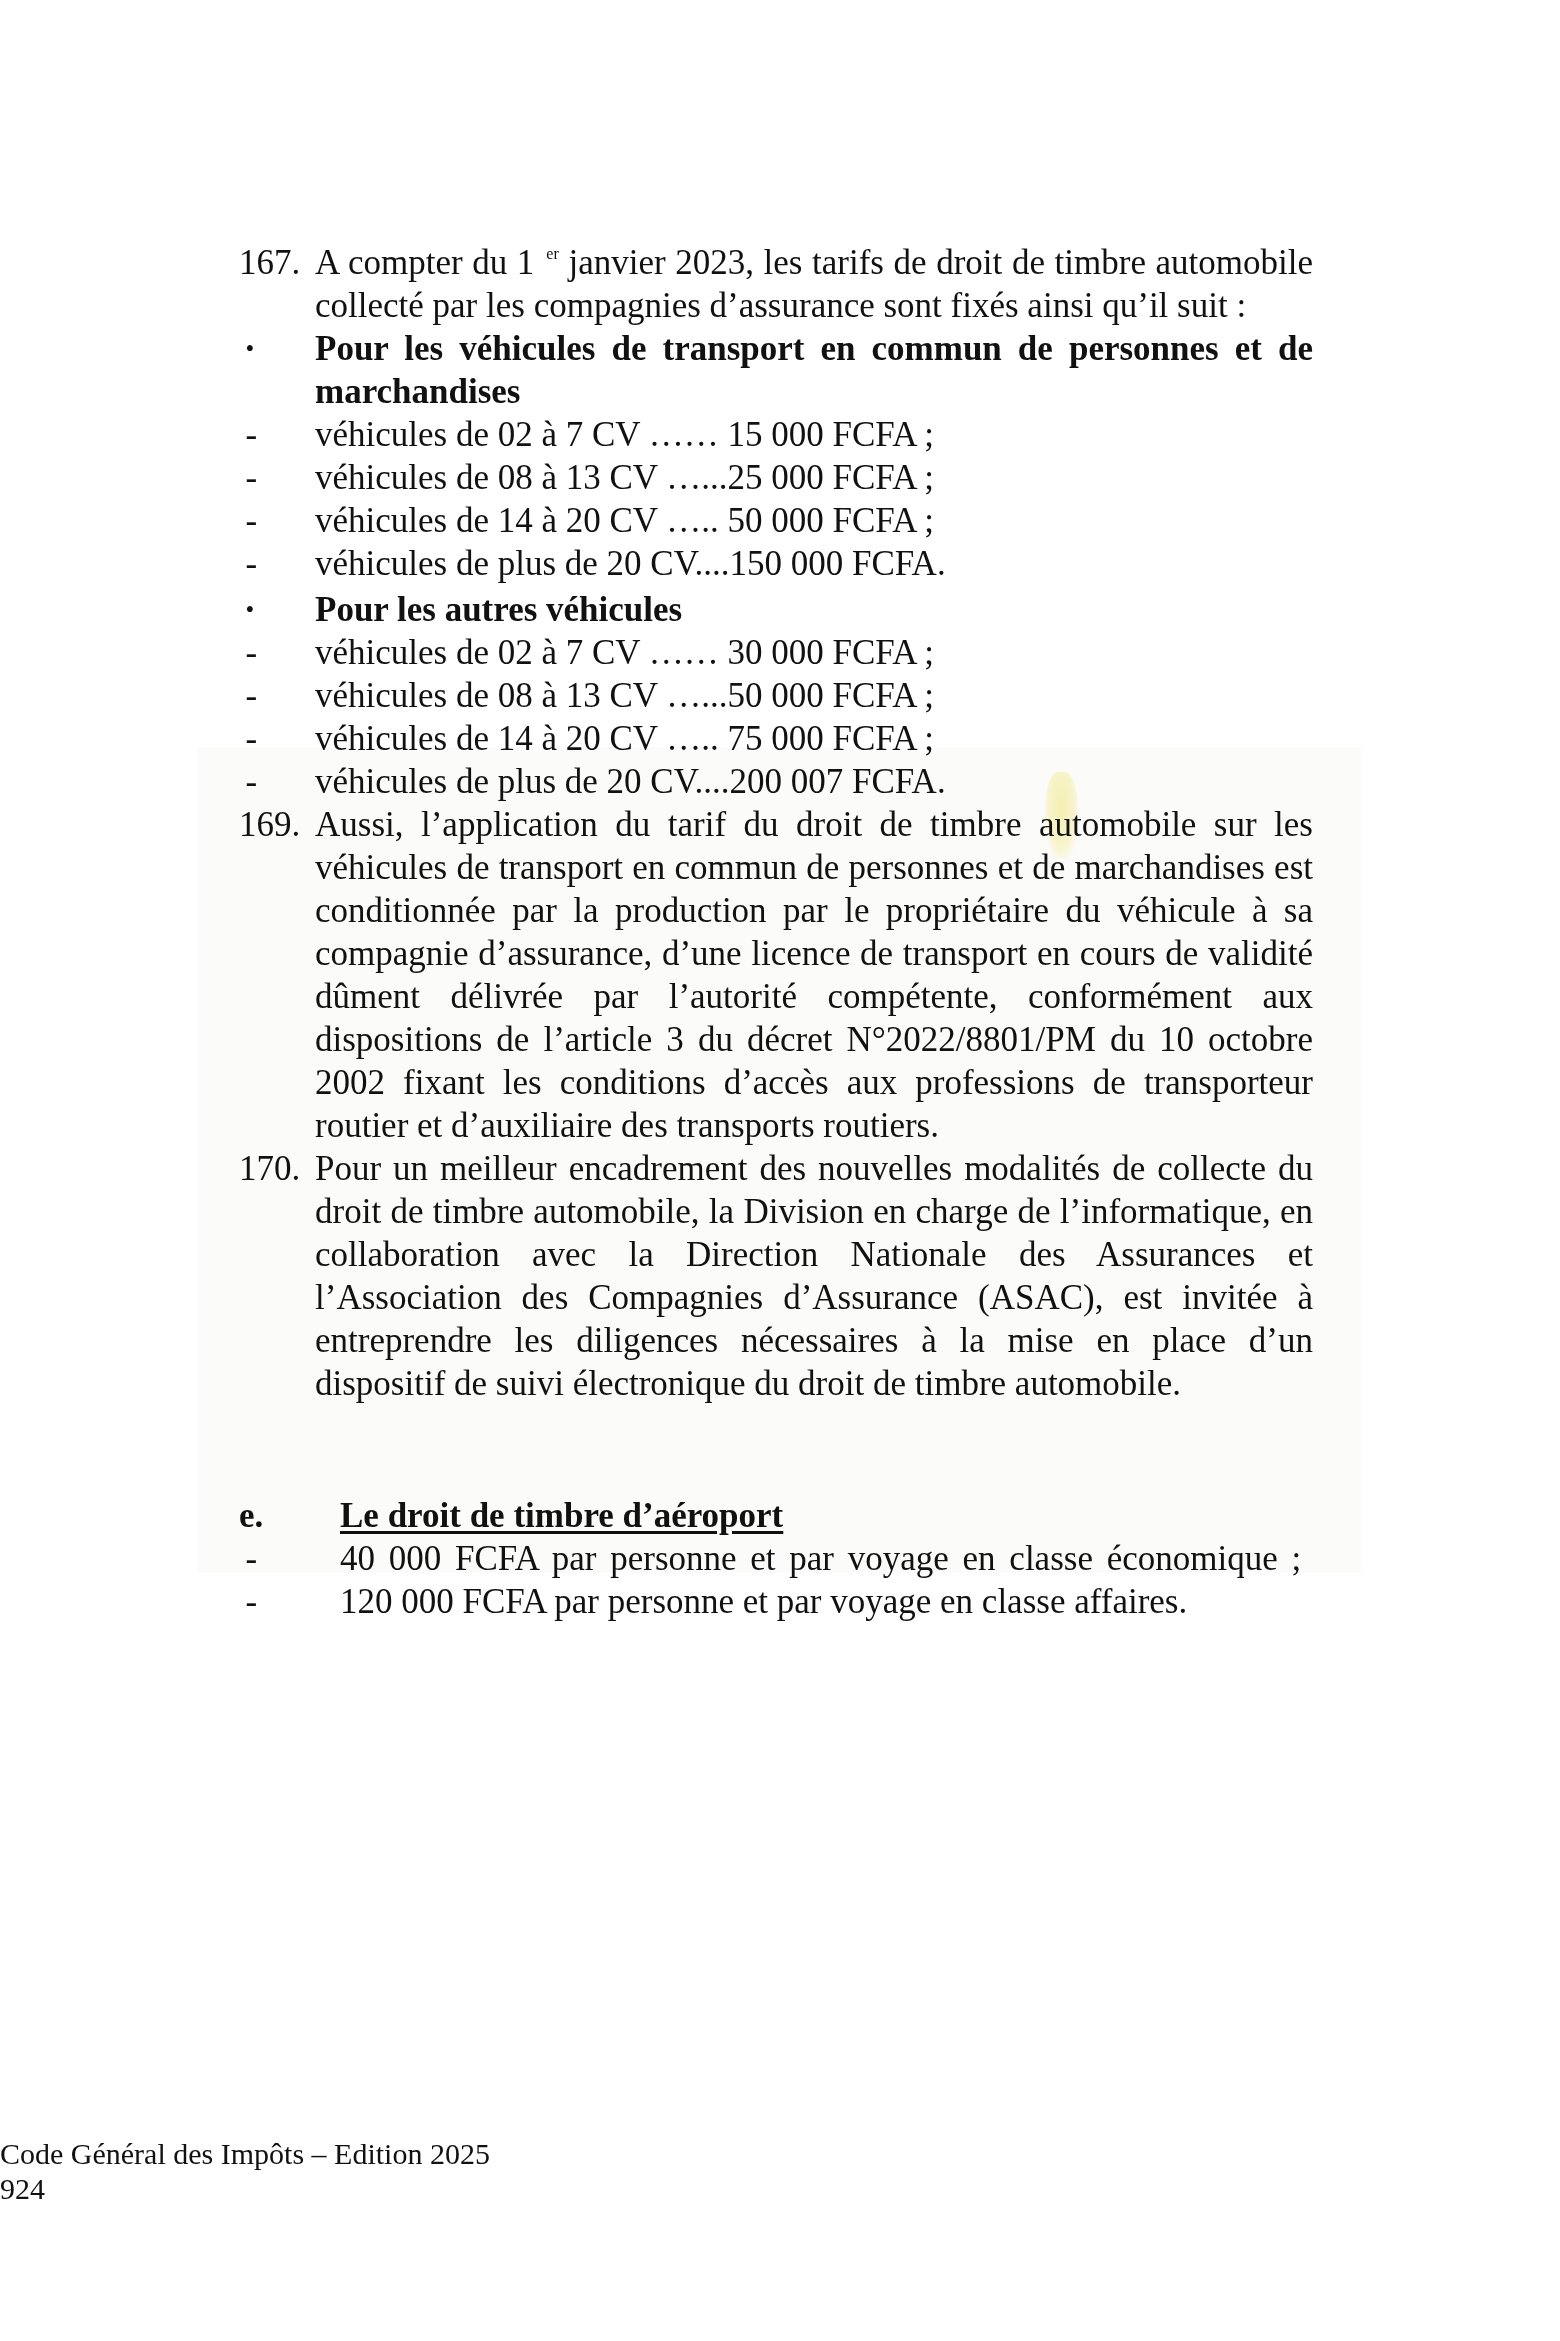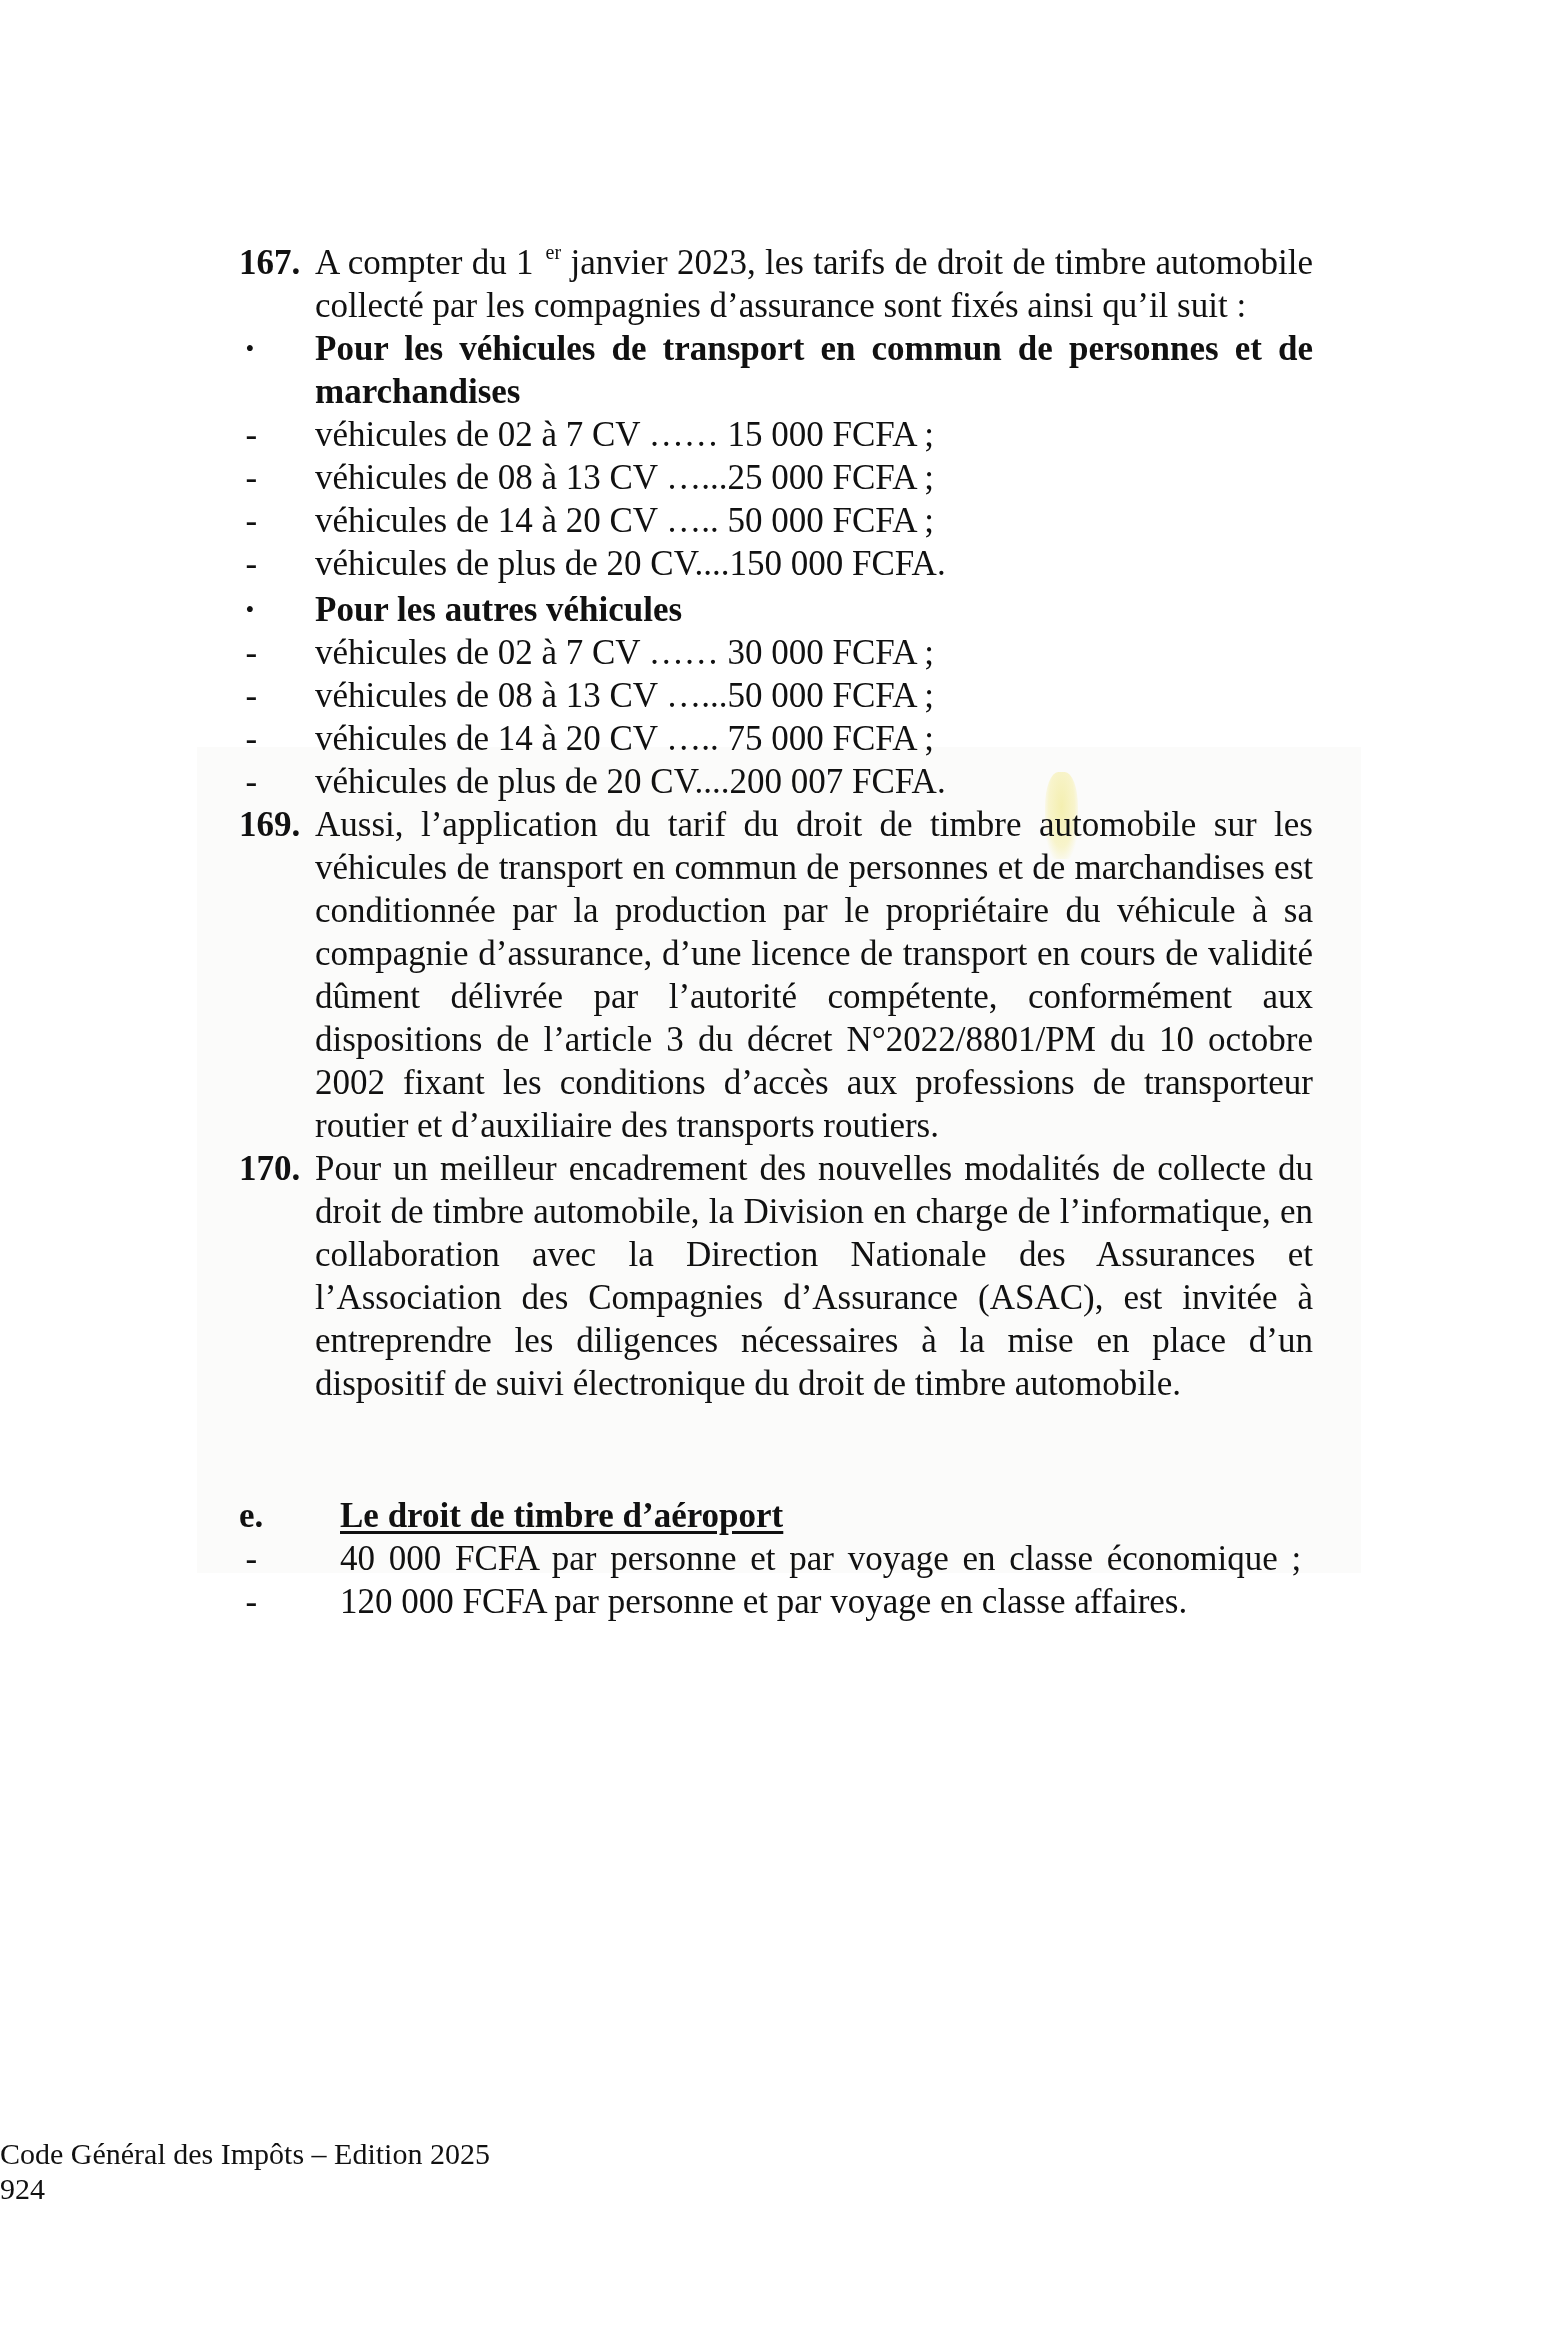--- a/index.html
+++ b/index.html
@@ -42,21 +42,21 @@
       z-index: 1;
       font-size: 35px;
       line-height: 43px;
     }
     .para {
       display: flex;
       margin: 0;
     }
     .para .num {
       flex: 0 0 76px;
-      font-weight: bold;
+      font-weight: normal;
     }
     .para .num.wide {
       flex: 0 0 101px;
     }
     .para .text {
       flex: 1;
       text-align: justify;
       text-align-last: left;
     }
     .bullet-row, .dash-row {
@@ -80,21 +80,21 @@
       text-align-last: left;
     }
     .dash-row .label {
       flex: 1;
     }
     .dash-row .label.justify {
       text-align: justify;
       text-align-last: left;
     }
     sup {
-      font-size: 20px;
+      font-size: 16px;
       line-height: 0;
       vertical-align: 15px;
       margin-left: 12px;
     }
     .gap-bullet {
       height: 3.3px;
     }
     .section-gap {
       height: 89px;
     }

